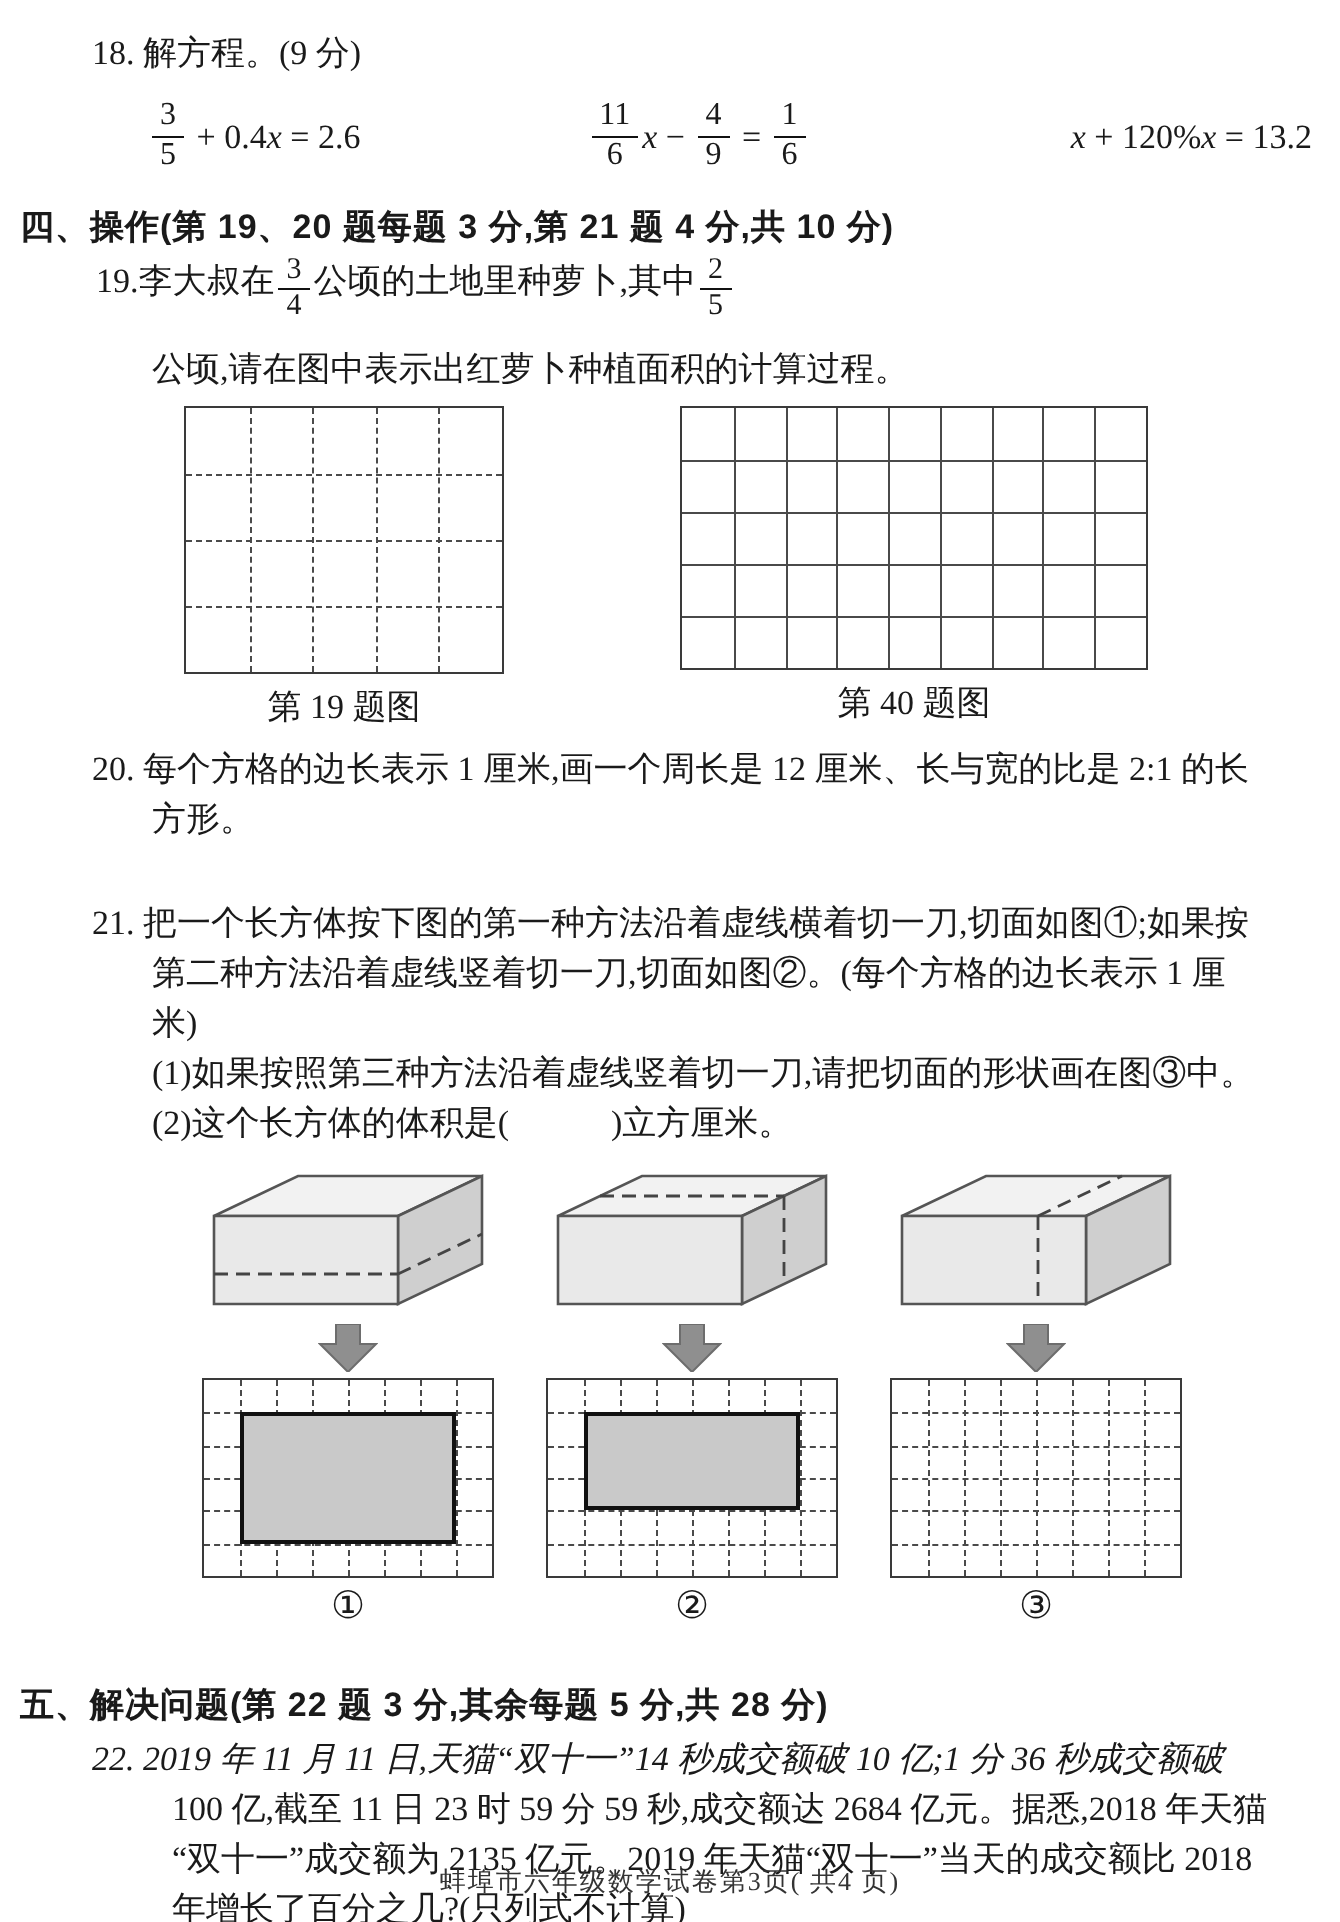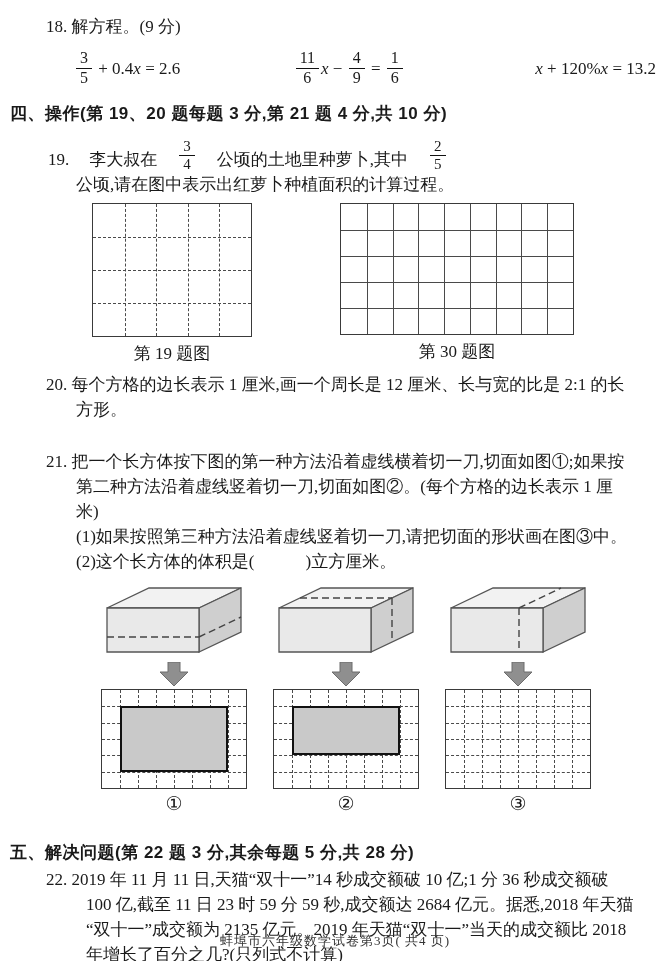--- a/index.html
+++ b/index.html
@@ -12,34 +12,34 @@
   .page{padding:14px 14px 0 10px;}
   
   .sec-head{
     font-family:"Liberation Sans","DejaVu Sans",sans-serif;
     font-weight:bold;font-size:17px;margin:4px 0 2px 0;letter-spacing:.5px;
   }
   
   .prob-head{margin-left:36px;}
   .hang{padding-left:66px;text-indent:-30px;}
   .cont{padding-left:66px;}
-  .hang22{padding-left:76px;text-indent:-40px;}
+  .hang22{padding-left:76px;text-indent:-40px;font-style:italic;}
   .cont22{padding-left:76px;}
   
   .eq-row{display:flex;align-items:center;height:58px;margin-left:64px;}
   .eq{display:inline-flex;align-items:center;white-space:pre;}
   .eq1{width:190px;}
   .eq2{width:190px;margin-left:48px;}
   .eq3{margin-left:70px;}
   .var{font-style:italic;font-family:"Liberation Serif",serif;}
   .frac{display:inline-block;text-align:center;vertical-align:middle;line-height:1.05;font-size:16px;margin:0 2px;}
   .frac .num{display:block;border-bottom:1px solid #111;padding:0 4px 1px 4px;}
   .frac .den{display:block;padding-top:1px;}
   .frac-sm{font-size:15px;line-height:1.0;}
-  .fracline{display:flex;align-items:flex-end;height:44px;gap:20px;}
+  .fracline{display:flex;align-items:flex-start;height:44px;}
   .fracline .txt{white-space:pre;}
   
   .grid{position:relative;background:#fff;border:1.5px solid #3a3a3a;box-sizing:content-box;}
   .gv{position:absolute;top:0;bottom:0;width:0;border-left:1px solid #4a4a4a;}
   .gh{position:absolute;left:0;right:0;height:0;border-top:1px solid #4a4a4a;}
   .gv.dash{border-left-style:dashed;}
   .gh.dash{border-top-style:dashed;}
   .goverlay{position:absolute;box-sizing:border-box;}
   .grids19row{display:flex;margin-top:6px;}
   .gwrap{display:flex;flex-direction:column;align-items:center;}
@@ -107,21 +107,21 @@
           <div class="gv" style="left: 103.111px;"></div>
           <div class="gv" style="left: 128.889px;"></div>
           <div class="gv" style="left: 154.667px;"></div>
           <div class="gv" style="left: 180.444px;"></div>
           <div class="gv" style="left: 206.222px;"></div>
           <div class="gh" style="top: 26px;"></div>
           <div class="gh" style="top: 52px;"></div>
           <div class="gh" style="top: 78px;"></div>
           <div class="gh" style="top: 104px;"></div>
         </div>
-      <div class="gcap">第 30 题图</div>
+      <div class="gcap">第 40 题图</div>
     </div>
   </div>
 
   <div class="hang" style="margin-top:6px;">20. 每个方格的边长表示 1 厘米,画一个周长是 12 厘米、长与宽的比是 2:1 的长</div>
   <div class="cont">方形。</div>
 
   <div class="hang" style="margin-top:27px;">21. 把一个长方体按下图的第一种方法沿着虚线横着切一刀,切面如图①;如果按</div>
   <div class="cont">第二种方法沿着虚线竖着切一刀,切面如图②。(每个方格的边长表示 1 厘</div>
   <div class="cont">米)</div>
   <div class="cont">(1)如果按照第三种方法沿着虚线竖着切一刀,请把切面的形状画在图③中。</div>

